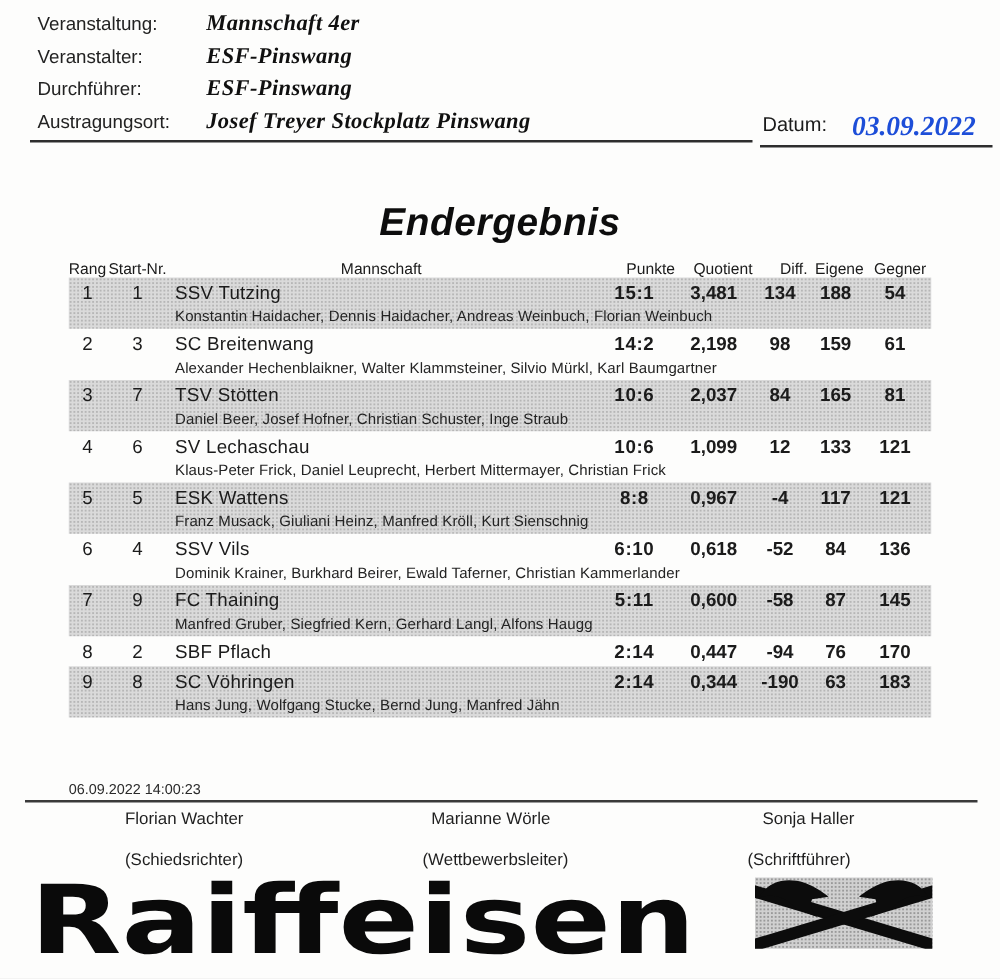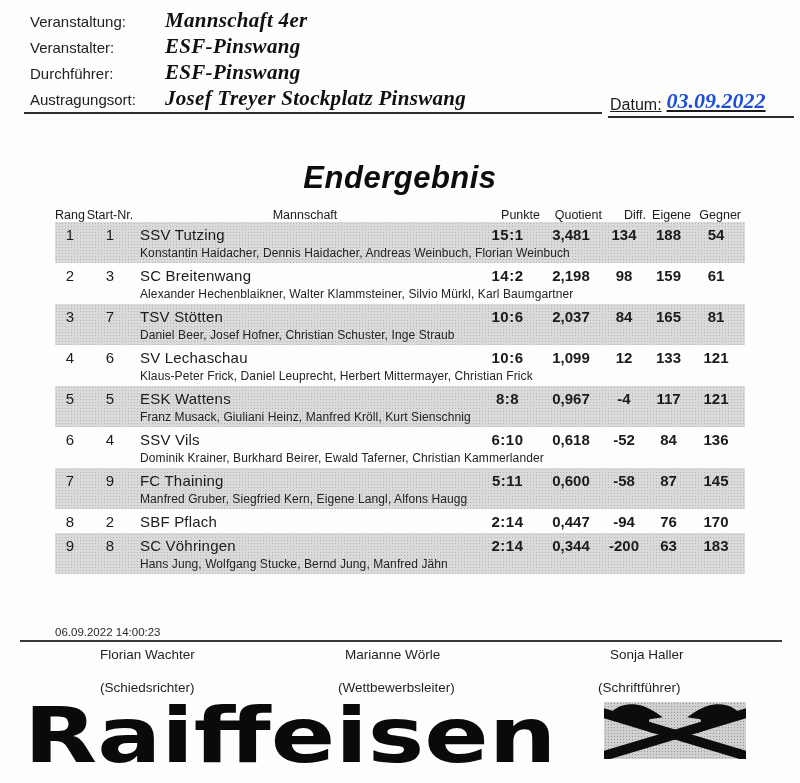--- a/index.html
+++ b/index.html
@@ -8,23 +8,23 @@
     background:#fdfdfc; color:#1b1b1b; overflow:hidden;
     font-family:"Liberation Sans", sans-serif;
   }
   
   .head-fields{position:absolute; top:8px; left:30px;}
   .field-row{display:flex; align-items:baseline; height:26px;}
   .field-row.last{height:28px;}
   .field-label{width:135px; font-size:15px; color:#222;}
   .field-value{
     font-family:"Liberation Serif", serif; font-style:italic; font-weight:bold;
-    font-size:21px; letter-spacing:0.3px; color:#101010;
-  }
-  .date-group{position:absolute; top:88px; left:610px; display:flex; align-items:flex-end; gap:5px;text-decoration:underline;}
+    font-size:18px; letter-spacing:0.3px; color:#101010;
+  }
+  .date-group{position:absolute; top:88px; left:610px; display:flex; align-items:center; gap:20px;}
   .date-label{font-size:16px;}
   .date-value{
     font-family:"Liberation Serif", serif; font-style:italic; font-weight:bold;
     font-size:22px; color:#1d4ed8;
   }
   .rule{position:absolute; background:#2e2e2e; height:2px;}
   .rule-left{top:112px; left:24px; width:578px;}
   .rule-right{top:116px; left:608px; width:186px;}
   
   .software-row{position:absolute; top:122px; left:25px; width:760px; height:20px; font-size:13.5px; color:#1e1e1e;}
@@ -216,21 +216,21 @@
       <div class="team-line grid">
         <span class="cell-rang">7</span>
         <span class="cell-start">9</span>
         <span class="cell-team">FC Thaining</span>
         <span class="cell-num cell-punkte">5:11</span>
         <span class="cell-num">0,600</span>
         <span class="cell-num">-58</span>
         <span class="cell-num">87</span>
         <span class="cell-num">145</span>
       </div>
-      <div class="players-line">Manfred Gruber, Siegfried Kern, Eigene Langl, Alfons Haugg</div>
+      <div class="players-line">Manfred Gruber, Siegfried Kern, Gerhard Langl, Alfons Haugg</div>
     </div>
 
     <div class="entry">
       <div class="team-line grid">
         <span class="cell-rang">8</span>
         <span class="cell-start">2</span>
         <span class="cell-team">SBF Pflach</span>
         <span class="cell-num cell-punkte">2:14</span>
         <span class="cell-num">0,447</span>
         <span class="cell-num">-94</span>
@@ -239,21 +239,21 @@
       </div>
     </div>
 
     <div class="entry shaded">
       <div class="team-line grid">
         <span class="cell-rang">9</span>
         <span class="cell-start">8</span>
         <span class="cell-team">SC Vöhringen</span>
         <span class="cell-num cell-punkte">2:14</span>
         <span class="cell-num">0,344</span>
-        <span class="cell-num">-200</span>
+        <span class="cell-num">-190</span>
         <span class="cell-num">63</span>
         <span class="cell-num">183</span>
       </div>
       <div class="players-line">Hans Jung, Wolfgang Stucke, Bernd Jung, Manfred Jähn</div>
     </div>
   </div>
   </div>
 
   <div class="timestamp">06.09.2022 14:00:23</div>
   <div class="sig-rule"></div>

